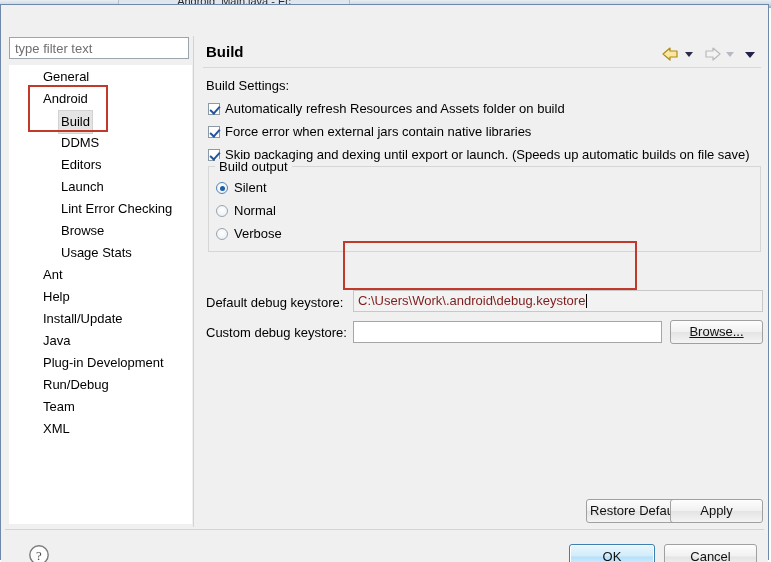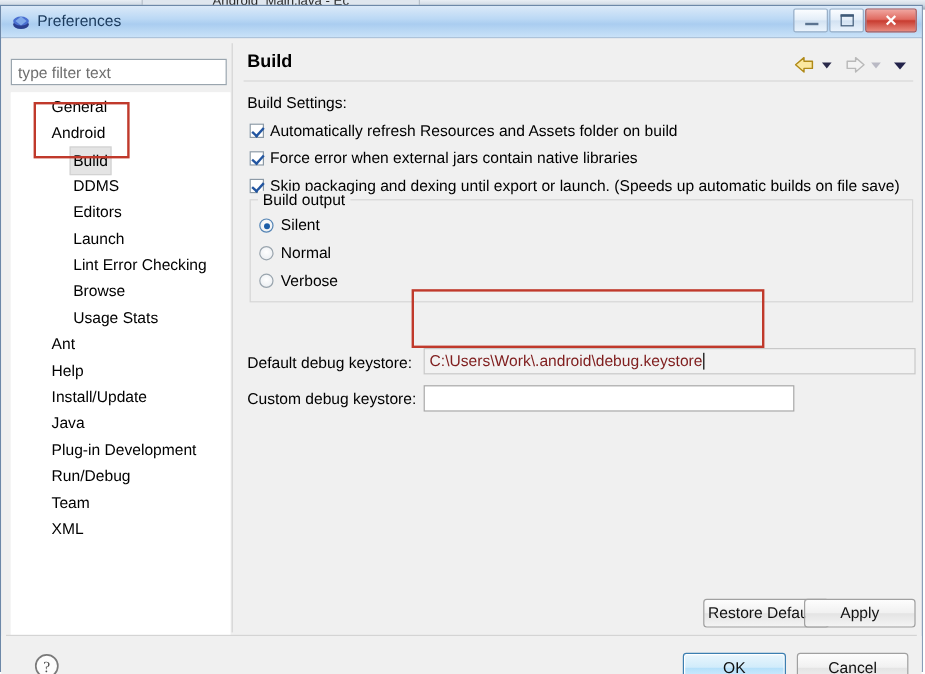--- a/index.html
+++ b/index.html
@@ -68,21 +68,21 @@
     width:9px;height:8px;border:1px solid #3f5a78;background:transparent;
   }
   .max-sq:after{
     content:"";position:absolute;left:-1px;right:-1px;top:-1px;height:2px;background:#3f5a78;
   }
 
   
   .dlg-body{position:absolute;left:0;top:27px;width:767px;height:528px;background:#f0f0f0;}
 
   
-  .left-col{position:absolute;left:8px;top:17px;width:154px;height:488px;}
+  .left-col{position:absolute;left:8px;top:5px;width:154px;height:488px;}
   .filter-box{
     position:absolute;left:0;top:0;width:180px;height:22px;
     border:1px solid #9aa5ae;background:#ffffff;box-sizing:border-box;
   }
   .filter-box input{
     width:100%;height:100%;border:0;outline:none;background:transparent;
     font-family:"Liberation Sans",sans-serif;font-size:13px;color:#000;
     padding:0 5px;box-sizing:border-box;
   }
   .filter-box input::placeholder{color:#6f6f6f;opacity:1;}
@@ -184,40 +184,20 @@
 </head>
 <body>
 
 <div id="root">
 
   <div class="bg-strip"></div>
   <div class="bg-titlefrag">Android_Main.java - Ec</div>
 
   <div class="dialog">
 
-    <div class="titlebar">
-      <svg class="title-icon" viewBox="0 0 16 16">
-        <ellipse cx="8" cy="10" rx="7" ry="4" fill="#2a3f8f"></ellipse>
-        <ellipse cx="8" cy="7" rx="7" ry="4" fill="#4a6fd0"></ellipse>
-        <path d="M8 3 L13 7 L8 11 L3 7 Z" fill="#7fa8e8"></path>
-      </svg>
-      <div class="title-text">Preferences</div>
-
-      <div class="winbtns">
-        <div class="winbtn">
-          <span class="min-bar"></span>
-        </div>
-        <div class="winbtn">
-          <span class="max-sq"></span>
-        </div>
-        <div class="winbtn close">
-          <span class="gl">✕</span>
-        </div>
-      </div>
-    </div>
 
     <div class="dlg-body">
 
       <div class="left-col">
         <div class="filter-box">
           <input type="text" value="" placeholder="type filter text" style="">
         </div>
         <div class="tree" id="tree">
             <div class="tree-item d0"><span class="lbl">General</span></div>
             <div class="tree-item d0"><span class="lbl">Android</span></div>
@@ -297,20 +277,21 @@
         </div>
         <div class="radio-row" style="top:185px;">
           <span class="radio"></span><span>Verbose</span>
         </div>
 
         <div class="field-label" style="left:5px;top:254px;">Default debug keystore:</div>
         <div class="txtfield readonly" style="left:152px;top:249px;width:410px;height:22px;"><span>C:\Users\Work\.android\debug.keystore</span><span class="caret"></span></div>
 
         <div class="field-label" style="left:5px;top:284px;">Custom debug keystore:</div>
         <div class="txtfield" style="left:152px;top:280px;width:309px;height:22px;"><span></span></div>
+        <div class="btn" style="left:469px;top:279px;width:93px;height:24px;line-height:22px;"><span class="u">Browse...</span></div>
 
         <div class="btn" style="left:357px;top:458px;width:105px;height:24px;line-height:22px;margin-left:28px;"><span>Restore Defaults</span></div>
         <div class="btn" style="left:469px;top:458px;width:93px;height:24px;line-height:22px;"><span>Apply</span></div>
       </div>
 
       <div class="bottom">
         <svg class="help-icon" viewBox="0 0 22 22">
           <circle cx="11" cy="11" r="9.2" fill="#fdfdfd" stroke="#7a7a7a" stroke-width="1.4"></circle>
           <text x="11" y="15.6" text-anchor="middle" font-family="Liberation Serif, serif" font-size="13" fill="#4a4a4a">?</text>
         </svg>

